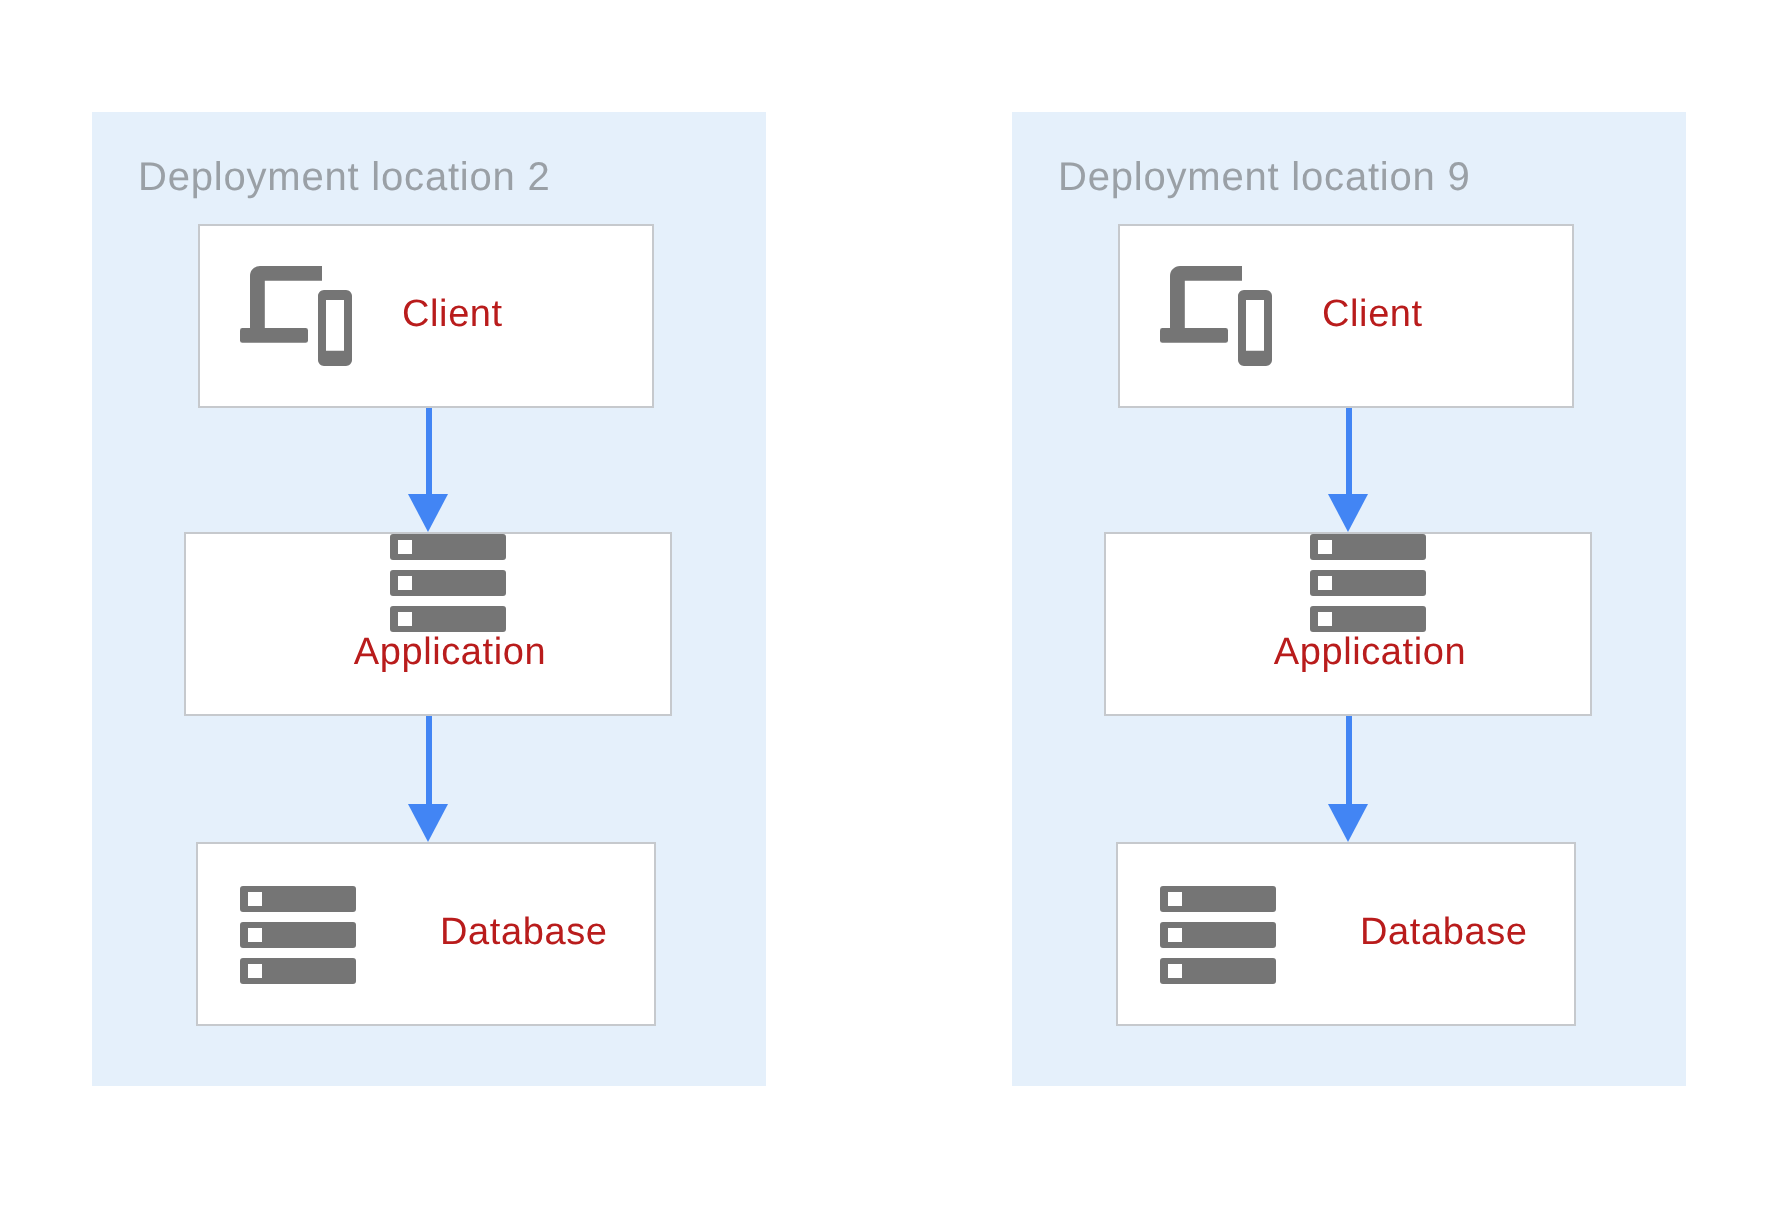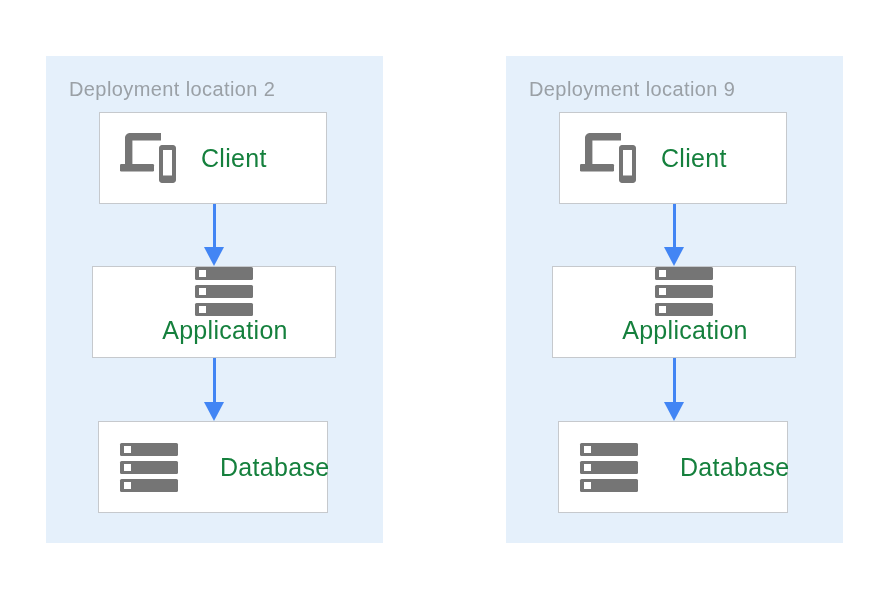--- a/index.html
+++ b/index.html
@@ -30,22 +30,22 @@
   }
   .node-client{left:53px;top:56px;width:228px;}
   .node-app{left:46px;top:210px;width:244px;flex-direction:column;}
   .node-db{left:52px;top:365px;width:230px;gap:20px;}
 
   .icon-wrap{
     width:59px;margin-left:20px;flex:0 0 auto;
     display:flex;align-items:center;justify-content:center;
   }
   .node-label{
-    margin-left:22px;font-size:25px;letter-spacing:.3px;
-    color:#15803d;white-space:nowrap;
+    margin-left:22px;font-size:19px;letter-spacing:.3px;
+    color:#b91c1c;white-space:nowrap;
   }
 
   
   .devices-svg{display:block;}
 
   
   .srv{display:flex;flex-direction:column;gap:5px;}
   .srv .bar{
     width:58px;height:13px;background:#757575;border-radius:1.5px;
     display:flex;align-items:center;

